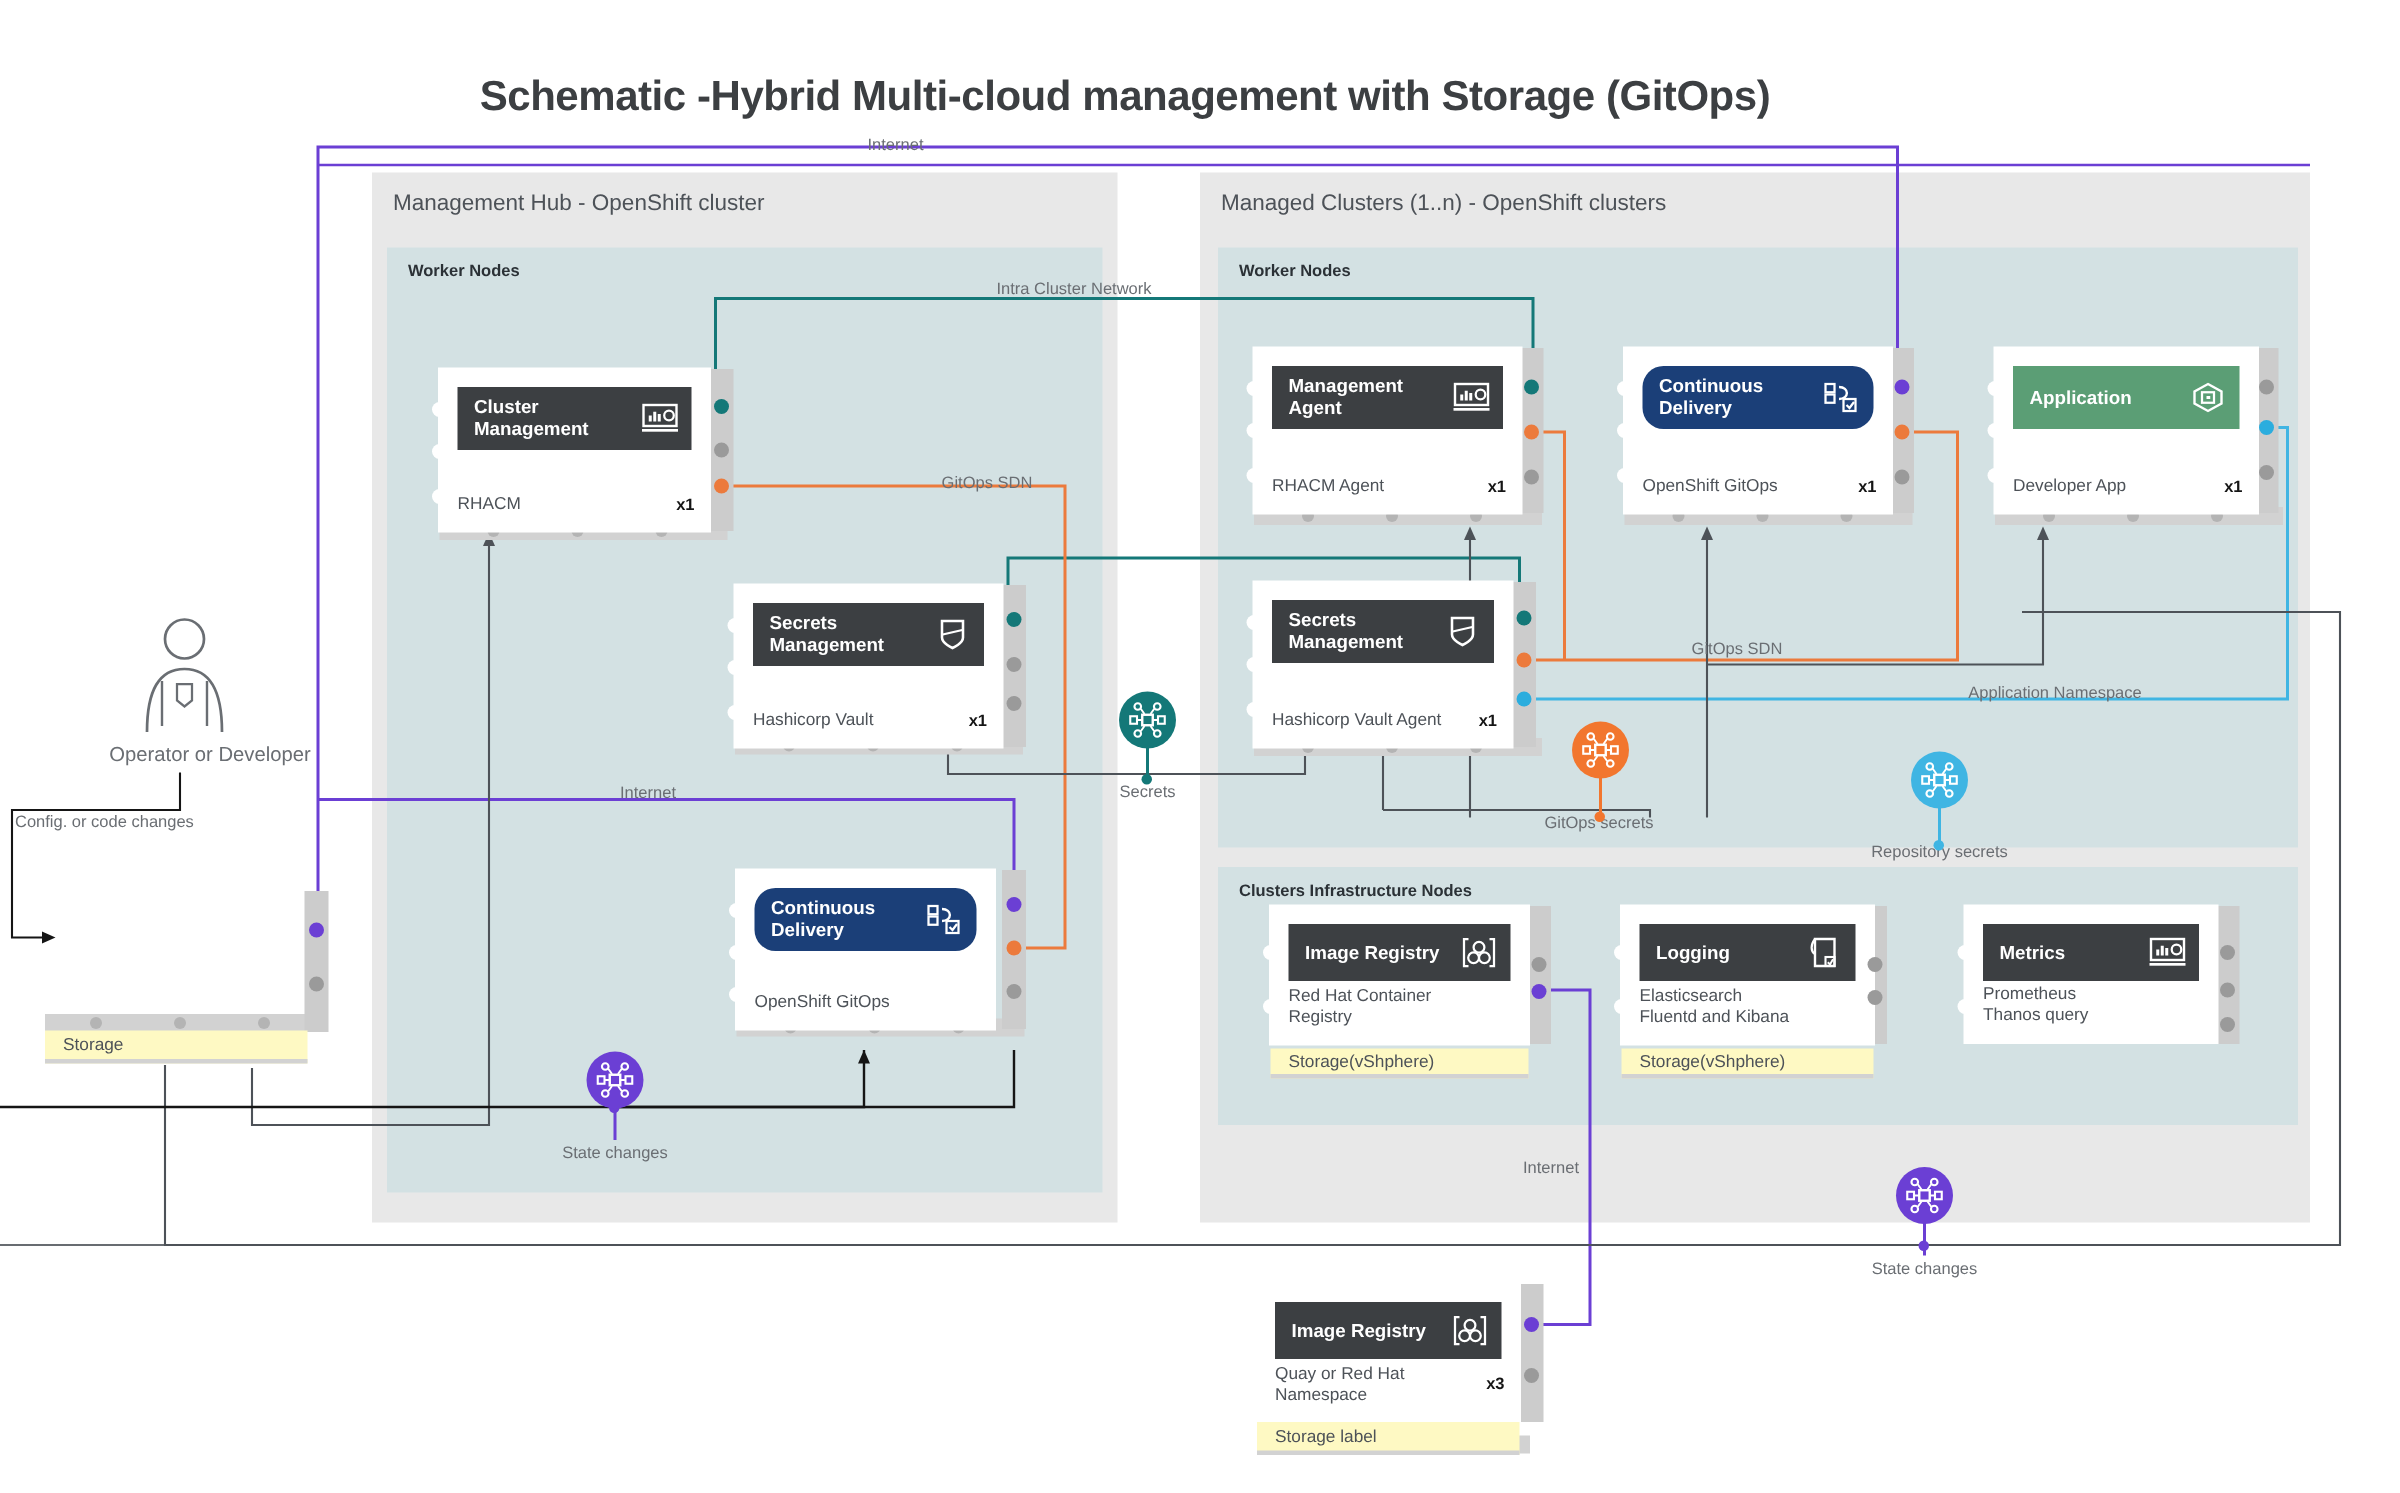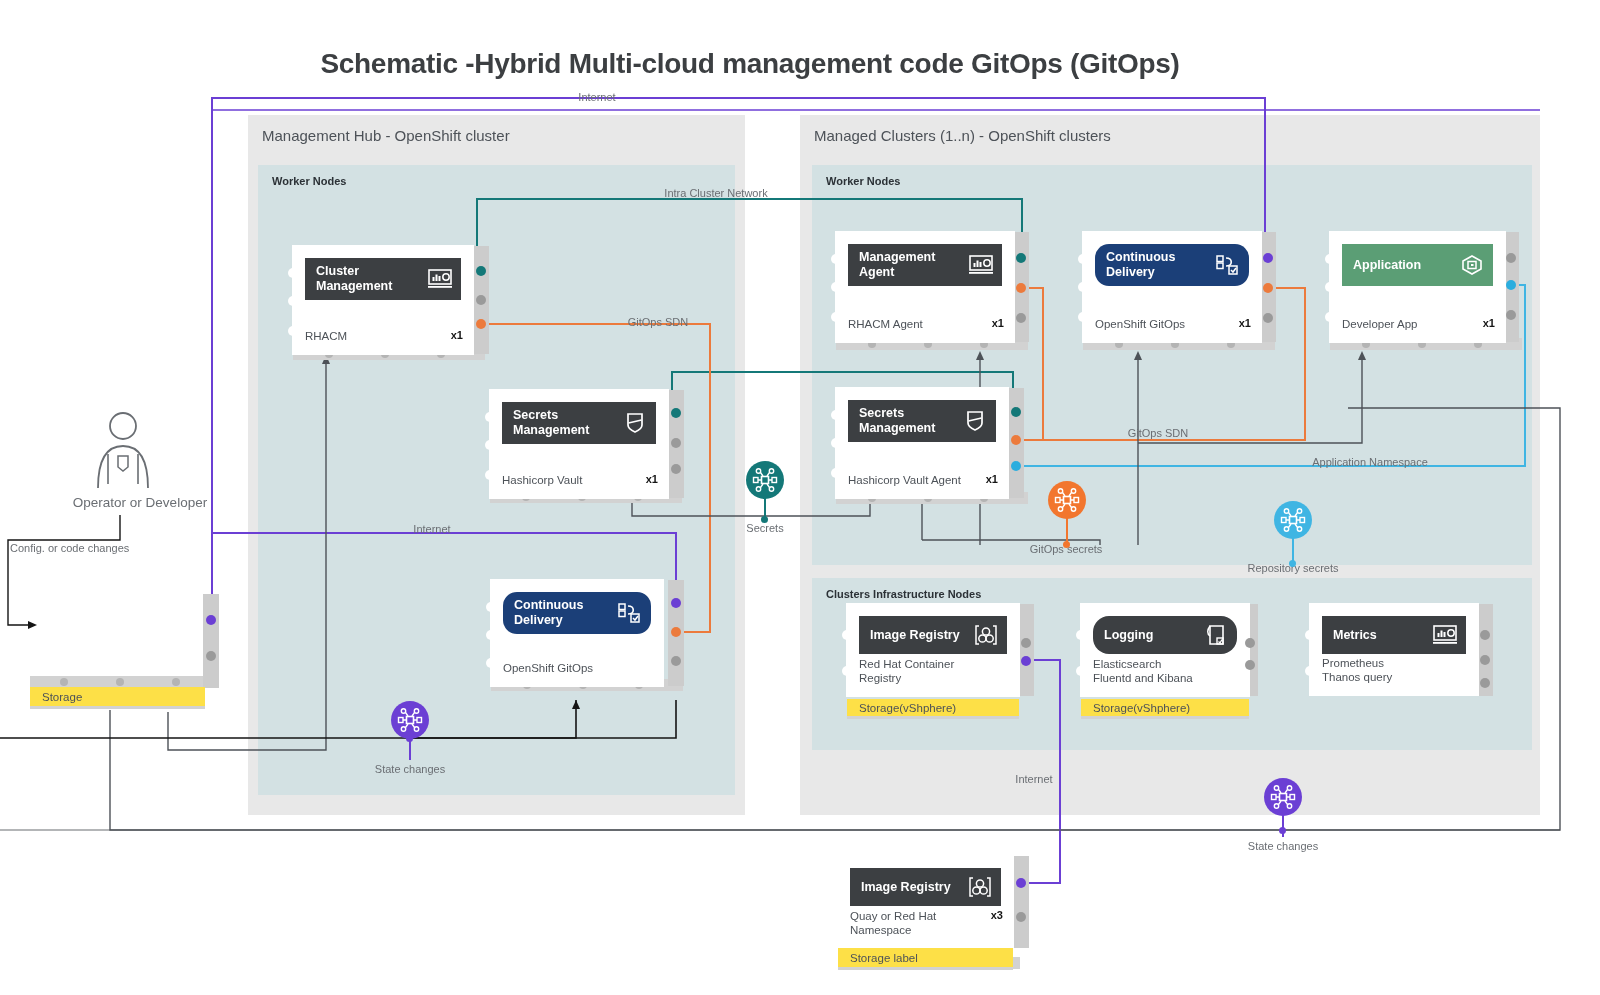--- a/index.html
+++ b/index.html
@@ -74,21 +74,21 @@
     font-weight: bold;
     line-height: 1.2;
     flex: 1;
     white-space: pre-line;
   }
   .card-icon { width: 26px; height: 22px; flex: 0 0 auto; }
   .card-foot {
     position: absolute;
     left: 12px; right: 10px; bottom: 10px;
     display: flex;
-    align-items: flex-start;
+    align-items: center;
     justify-content: space-between;
     font-size: 11.5px;
     color: #4d5258;
   }
   .card-foot .sub { line-height: 1.28; white-space: pre-line; }
   .card-foot .count { font-weight: bold; font-size: 11px; color: #151515; }
   
   .notch {
     position: absolute;
     left: -5px;
@@ -125,21 +125,21 @@
   .bport {
     position: absolute;
     top: 2px;
     width: 8px; height: 8px;
     border-radius: 50%;
     background: #b4b4b4;
   }
   
   .storage {
     position: absolute;
-    background: #fde047;
+    background: #fef9c3;
     border-bottom: 3px solid #d2d2d2;
     display: flex;
     align-items: center;
     padding-left: 12px;
     font-size: 11.5px;
     color: #4d5258;
     z-index: 5;
   }
   
   svg.wires {
@@ -194,21 +194,21 @@
   .actor {
     position: absolute;
     z-index: 6;
   }
 </style>
 </head>
 <body>
 
 <div id="stage">
 
-  <div id="diagram-title">Schematic -Hybrid Multi-cloud management code GitOps (GitOps)</div>
+  <div id="diagram-title">Schematic -Hybrid Multi-cloud management with Storage (GitOps)</div>
 
   <div class="zone" style="left:248px; top:115px; width:497px; height:700px;">
     <div class="zone-title">Management Hub - OpenShift cluster</div>
   </div>
   <div class="subzone" style="left:258px; top:165px; width:477px; height:630px;">
     <div class="subzone-title">Worker Nodes</div>
   </div>
 
   <div class="zone" style="left:800px; top:115px; width:740px; height:700px;">
     <div class="zone-title">Managed Clusters (1..n) - OpenShift clusters</div>
@@ -514,21 +514,21 @@
   <div class="port" style="left:1021px; top:638px;"></div>
   <div class="port purple" style="left:1021px; top:656px;"></div>
   <div class="storage" style="left:847px; top:699px; width:172px; height:20px;">
     <span>Storage(vShphere)</span>
   </div>
 
   <div class="rail" style="left:1242px; top:604px; height:92px;"></div>
   <div class="card" style="left:1081px; top:604px; width:168px; height:92px;">
     <div class="notch" style="top:26px;"></div>
       <div class="notch" style="top:62px;"></div>
-    <div class="card-head" style="height:38px;border-radius:16px;">
+    <div class="card-head" style="height:38px;">
       <div class="card-title">Logging</div>
       <svg class="card-icon" viewBox="0 0 26 22">
         <path d="M7,2 L20,2 L20,20 L7,20 Z" fill="none" stroke="#fff" stroke-width="1.6"></path>
         <path d="M7,2 C4,6 4,10 7,12" fill="none" stroke="#fff" stroke-width="1.5"></path>
         <rect x="14" y="14" width="6" height="6" fill="none" stroke="#fff" stroke-width="1.4"></rect>
         <path d="M15.5,17.5 L17,19 L19,15.5" fill="none" stroke="#fff" stroke-width="1.3"></path>
       </svg>
     </div>
     <div class="card-foot">
       <span class="sub">Elasticsearch

